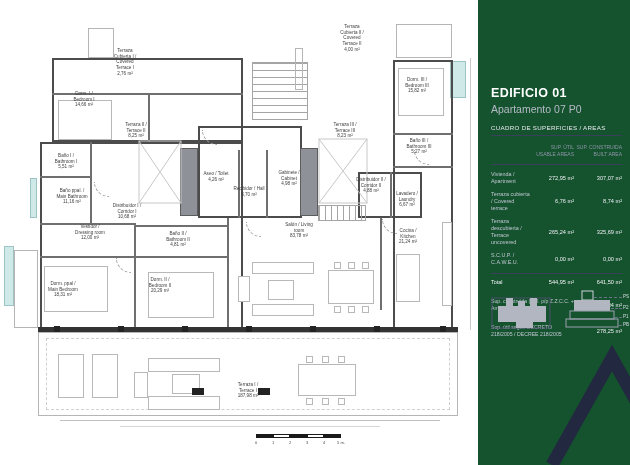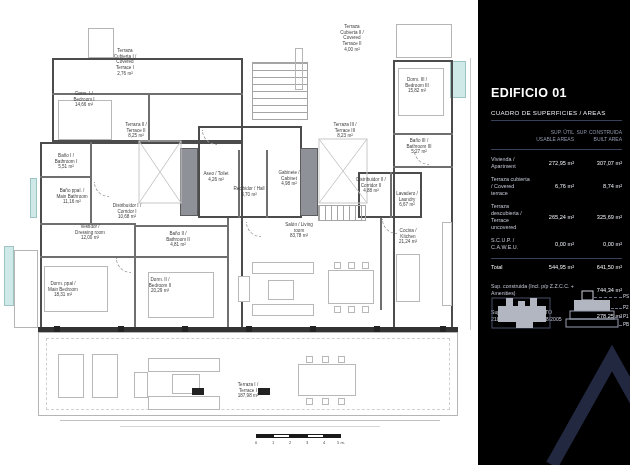--- a/index.html
+++ b/index.html
@@ -19,21 +19,21 @@
   .col6{width:6px;height:6px;background:#232323;}
   .stairs{background:repeating-linear-gradient(to bottom,#a5a5a5 0 1px,transparent 1px 7px);border:1px solid #a5a5a5;}
   .stairs2{background:repeating-linear-gradient(to right,#a5a5a5 0 1px,transparent 1px 6px);border:1px solid #a5a5a5;}
   .arc{border:1px dashed #9e9e9e;border-top:none;border-right:none;border-radius:0 0 0 16px;width:15px;height:15px;}
   .room-label{font-size:4.6px;line-height:1.25;color:#3f3f3f;text-align:center;
       white-space:pre-line;transform:translate(-50%,-50%);pointer-events:none;}
   .scalebar{position:absolute;left:256px;top:434px;width:100px;height:14px;}
   .scalebar .seg{position:absolute;top:0;height:4px;width:17px;border:0.5px solid #1a1a1a;}
   .scalebar .tick{position:absolute;top:6px;font-size:4px;color:#4a4a4a;transform:translateX(-50%);}
   
-  .sidebar{position:absolute;left:478px;top:0;width:152px;height:465px;background:#000000;overflow:hidden;color:#eceef4;}
+  .sidebar{position:absolute;left:478px;top:0;width:152px;height:465px;background:#14532d;overflow:hidden;color:#eceef4;}
   .sb-inner{position:absolute;left:13px;right:8px;top:86px;}
   .sb-title{font-size:12.5px;font-weight:bold;letter-spacing:.4px;color:#ffffff;}
   .sb-sub{font-size:10.5px;color:#b6bac8;margin-top:3px;}
   .sb-cap{font-size:6.2px;letter-spacing:.3px;color:#e8eaf0;margin-top:9px;padding-bottom:4px;border-bottom:1px solid #39405a;}
   .t-head,.t-row,.t-total,.x-row{display:grid;grid-template-columns:1fr 42px 46px;column-gap:2px;align-items:center;}
   .t-head{margin-top:8px;}
   .t-h{font-size:5px;line-height:1.35;color:#8f95ab;text-align:right;}
   .t-row{margin-top:6px;}
   .t-lbl{font-size:5.4px;line-height:1.3;color:#c2c6d4;}
   .t-val{font-size:5.6px;color:#eceef4;text-align:right;}
@@ -239,20 +239,21 @@
       <div class="tick" style="left: 51px;">3</div>
       <div class="seg" style="left: 68px; background: rgb(26, 26, 26);"></div>
       <div class="tick" style="left: 68px;">4</div>
       <div class="tick" style="left: 85px;">5 m.</div>
     </div>
 </div>
 
 <div class="sidebar">
   <div class="sb-inner">
     <div class="sb-title">EDIFICIO 01</div>
+    <div class="sb-sub">Apartamento 07 P0</div>
     <div class="sb-cap">CUADRO DE SUPERFICIES / AREAS</div>
 
     <div class="t-head">
       <div></div>
       <div class="t-h">
         <span>SUP. ÚTIL</span><br>
         <span>USABLE AREAS</span>
       </div>
       <div class="t-h">
         <span>SUP. CONSTRUIDA</span><br>

